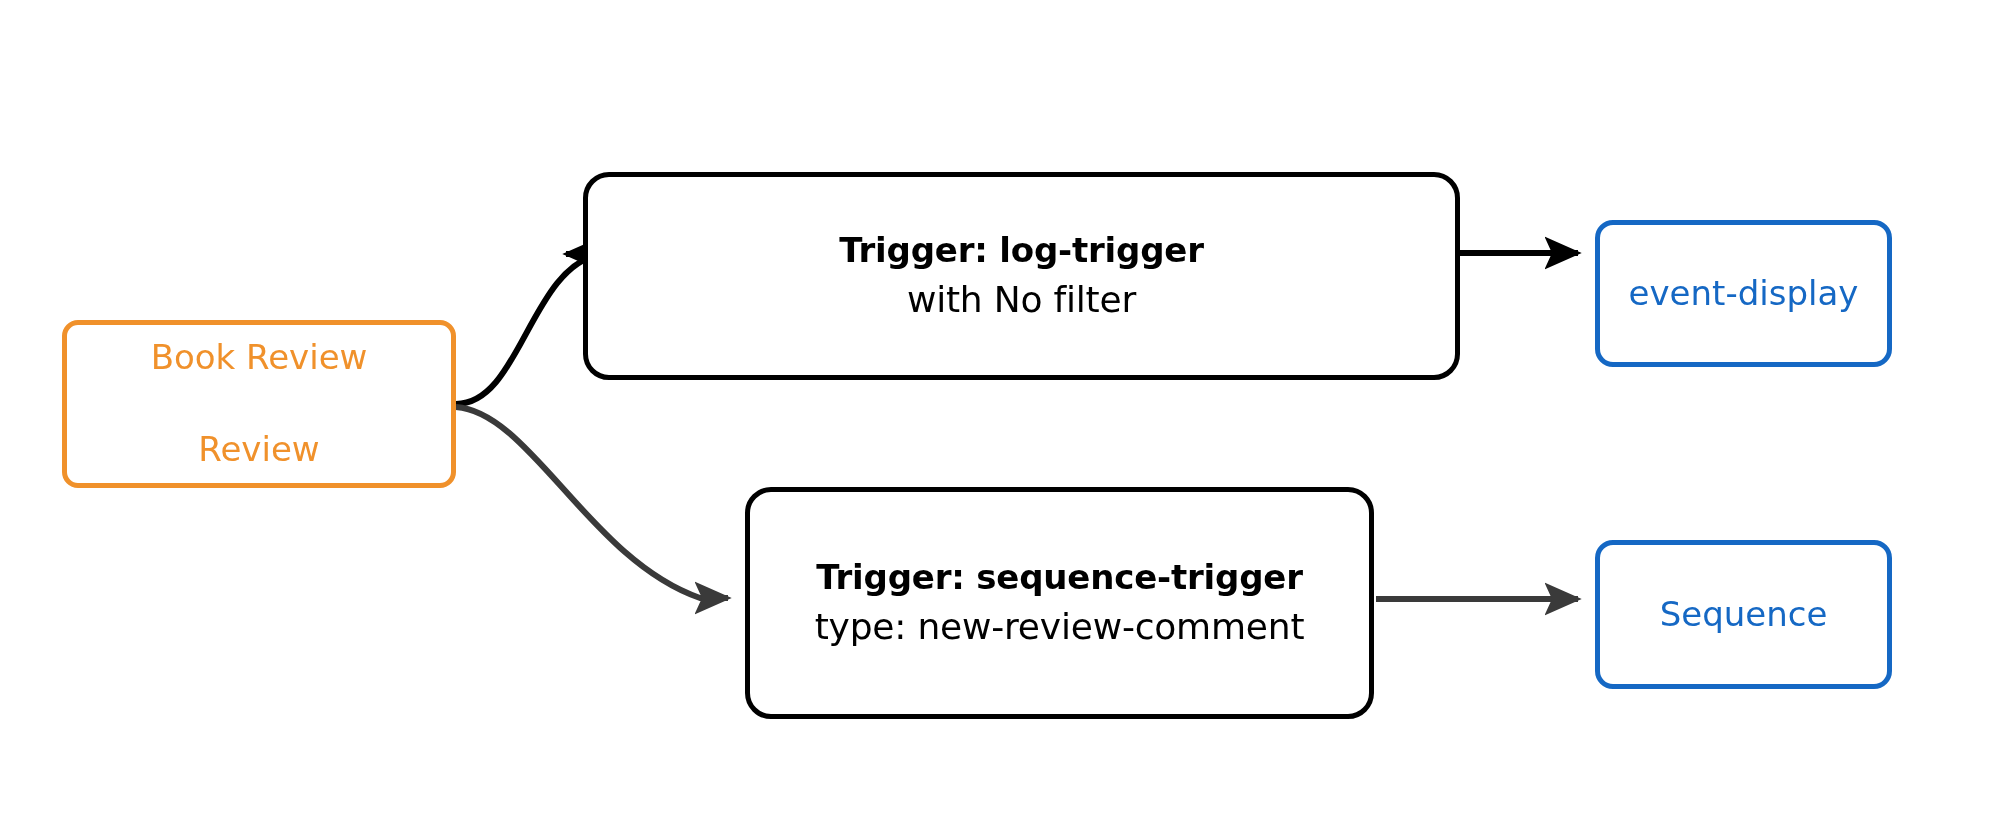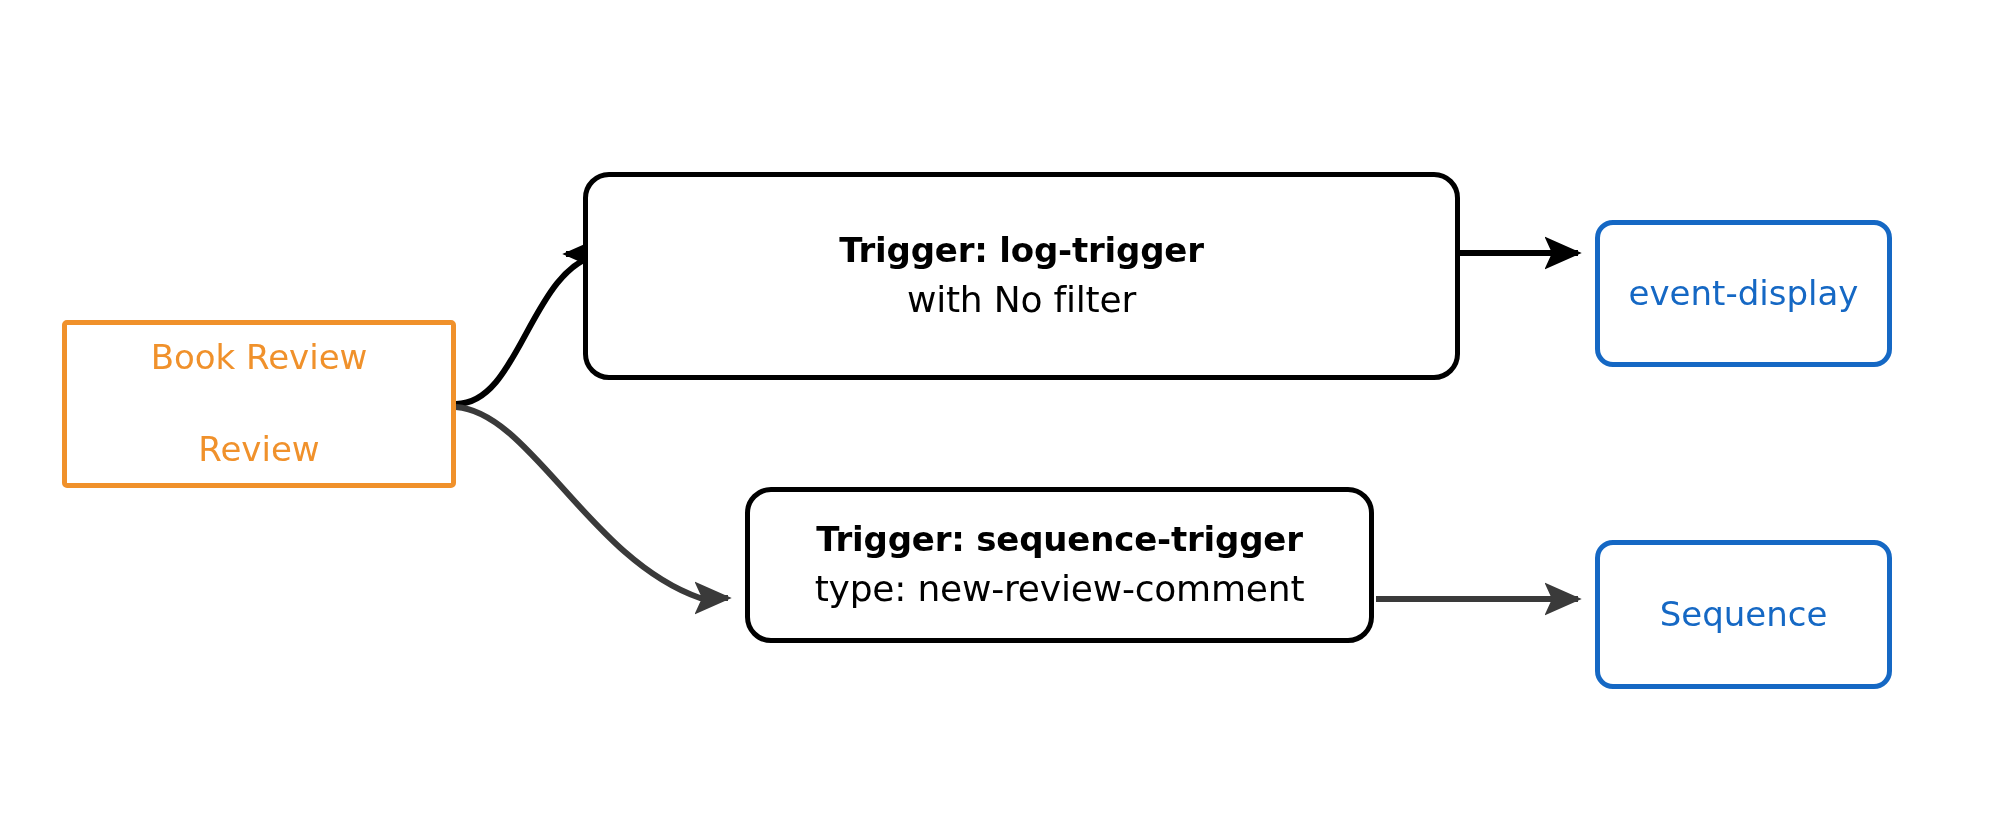--- a/index.html
+++ b/index.html
@@ -37,21 +37,21 @@
     text-align: center;
     line-height: 1.28;
   }
   
   .node-broker {
     left: 62px;
     top: 320px;
     width: 394px;
     height: 168px;
     border: 5px solid #f0912b;
-    border-radius: 5px;
+    border-radius: 16px;
     color: #f0912b;
     font-size: 34px;
     gap: 48px;
   }
   .node-broker .line {
     display: block;
   }
   
   .node-trigger {
     border: 5px solid #000000;
@@ -62,21 +62,21 @@
     left: 583px;
     top: 148px;
     width: 877px;
     height: 208px;
     margin-top: 24px;
   }
   .node-trigger-bottom {
     left: 745px;
     top: 487px;
     width: 629px;
-    height: 156px;
+    height: 232px;
   }
   .trig-title {
     font-weight: bold;
     font-size: 34px;
     letter-spacing: -0.2px;
   }
   .trig-sub {
     font-weight: normal;
     font-size: 36px;
     margin-top: 4px;

